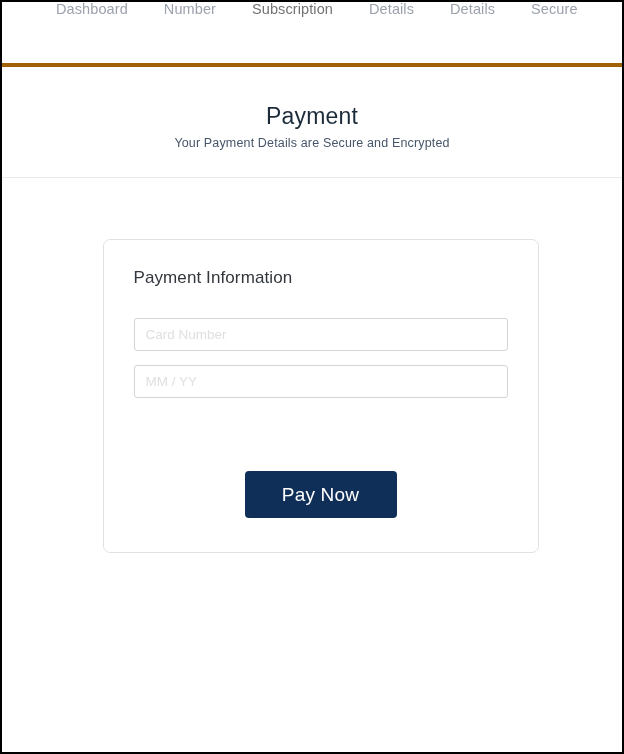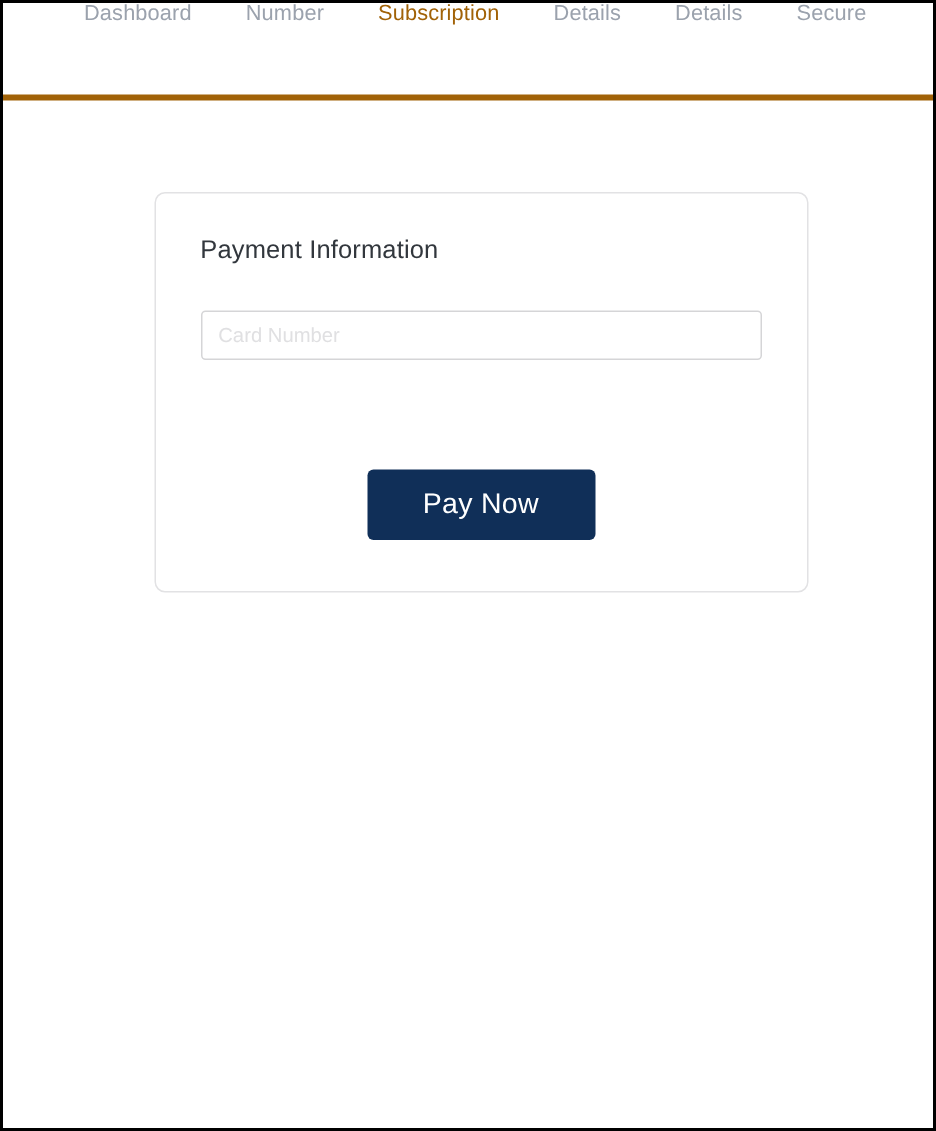--- a/index.html
+++ b/index.html
@@ -40,21 +40,21 @@
   .nav-item {
     font-size: 14.5px;
     color: #9ba2ad;
     letter-spacing: 0.1px;
     text-decoration: none;
     white-space: nowrap;
     cursor: pointer;
     line-height: 1;
   }
   .nav-item.active {
-    color: #a16207;
+    color: #737373;
   }
 
   
   .page-header {
     box-sizing: border-box;
     border-bottom: 1px solid #e9e9ec;
     padding: 36px 0 26px 0;
     text-align: center;
     background: #ffffff;
   }
@@ -146,26 +146,31 @@
     <div class="nav-list">
       <a class="nav-item" href="#">Dashboard</a>
       <a class="nav-item" href="#">Number</a>
       <a class="nav-item active" href="#">Subscription</a>
       <a class="nav-item" href="#">Details</a>
       <a class="nav-item" href="#">Details</a>
       <a class="nav-item" href="#">Secure</a>
     </div>
   </nav>
 
+  <header class="page-header">
+    <h1 class="page-title">Payment</h1>
+    <p class="page-subtitle">Your Payment Details are Secure and Encrypted</p>
+  </header>
 
   <main class="content">
     <section class="pay-card">
       <h2 class="card-heading">Payment Information</h2>
 
       <input class="field" type="text" placeholder="Card Number" style="">
+      <input class="field" type="text" placeholder="MM / YY" style="">
 
       <div class="btn-row">
         <button class="pay-btn">Pay Now</button>
       </div>
     </section>
   </main>
 
 </div>
 
 </body></html>

